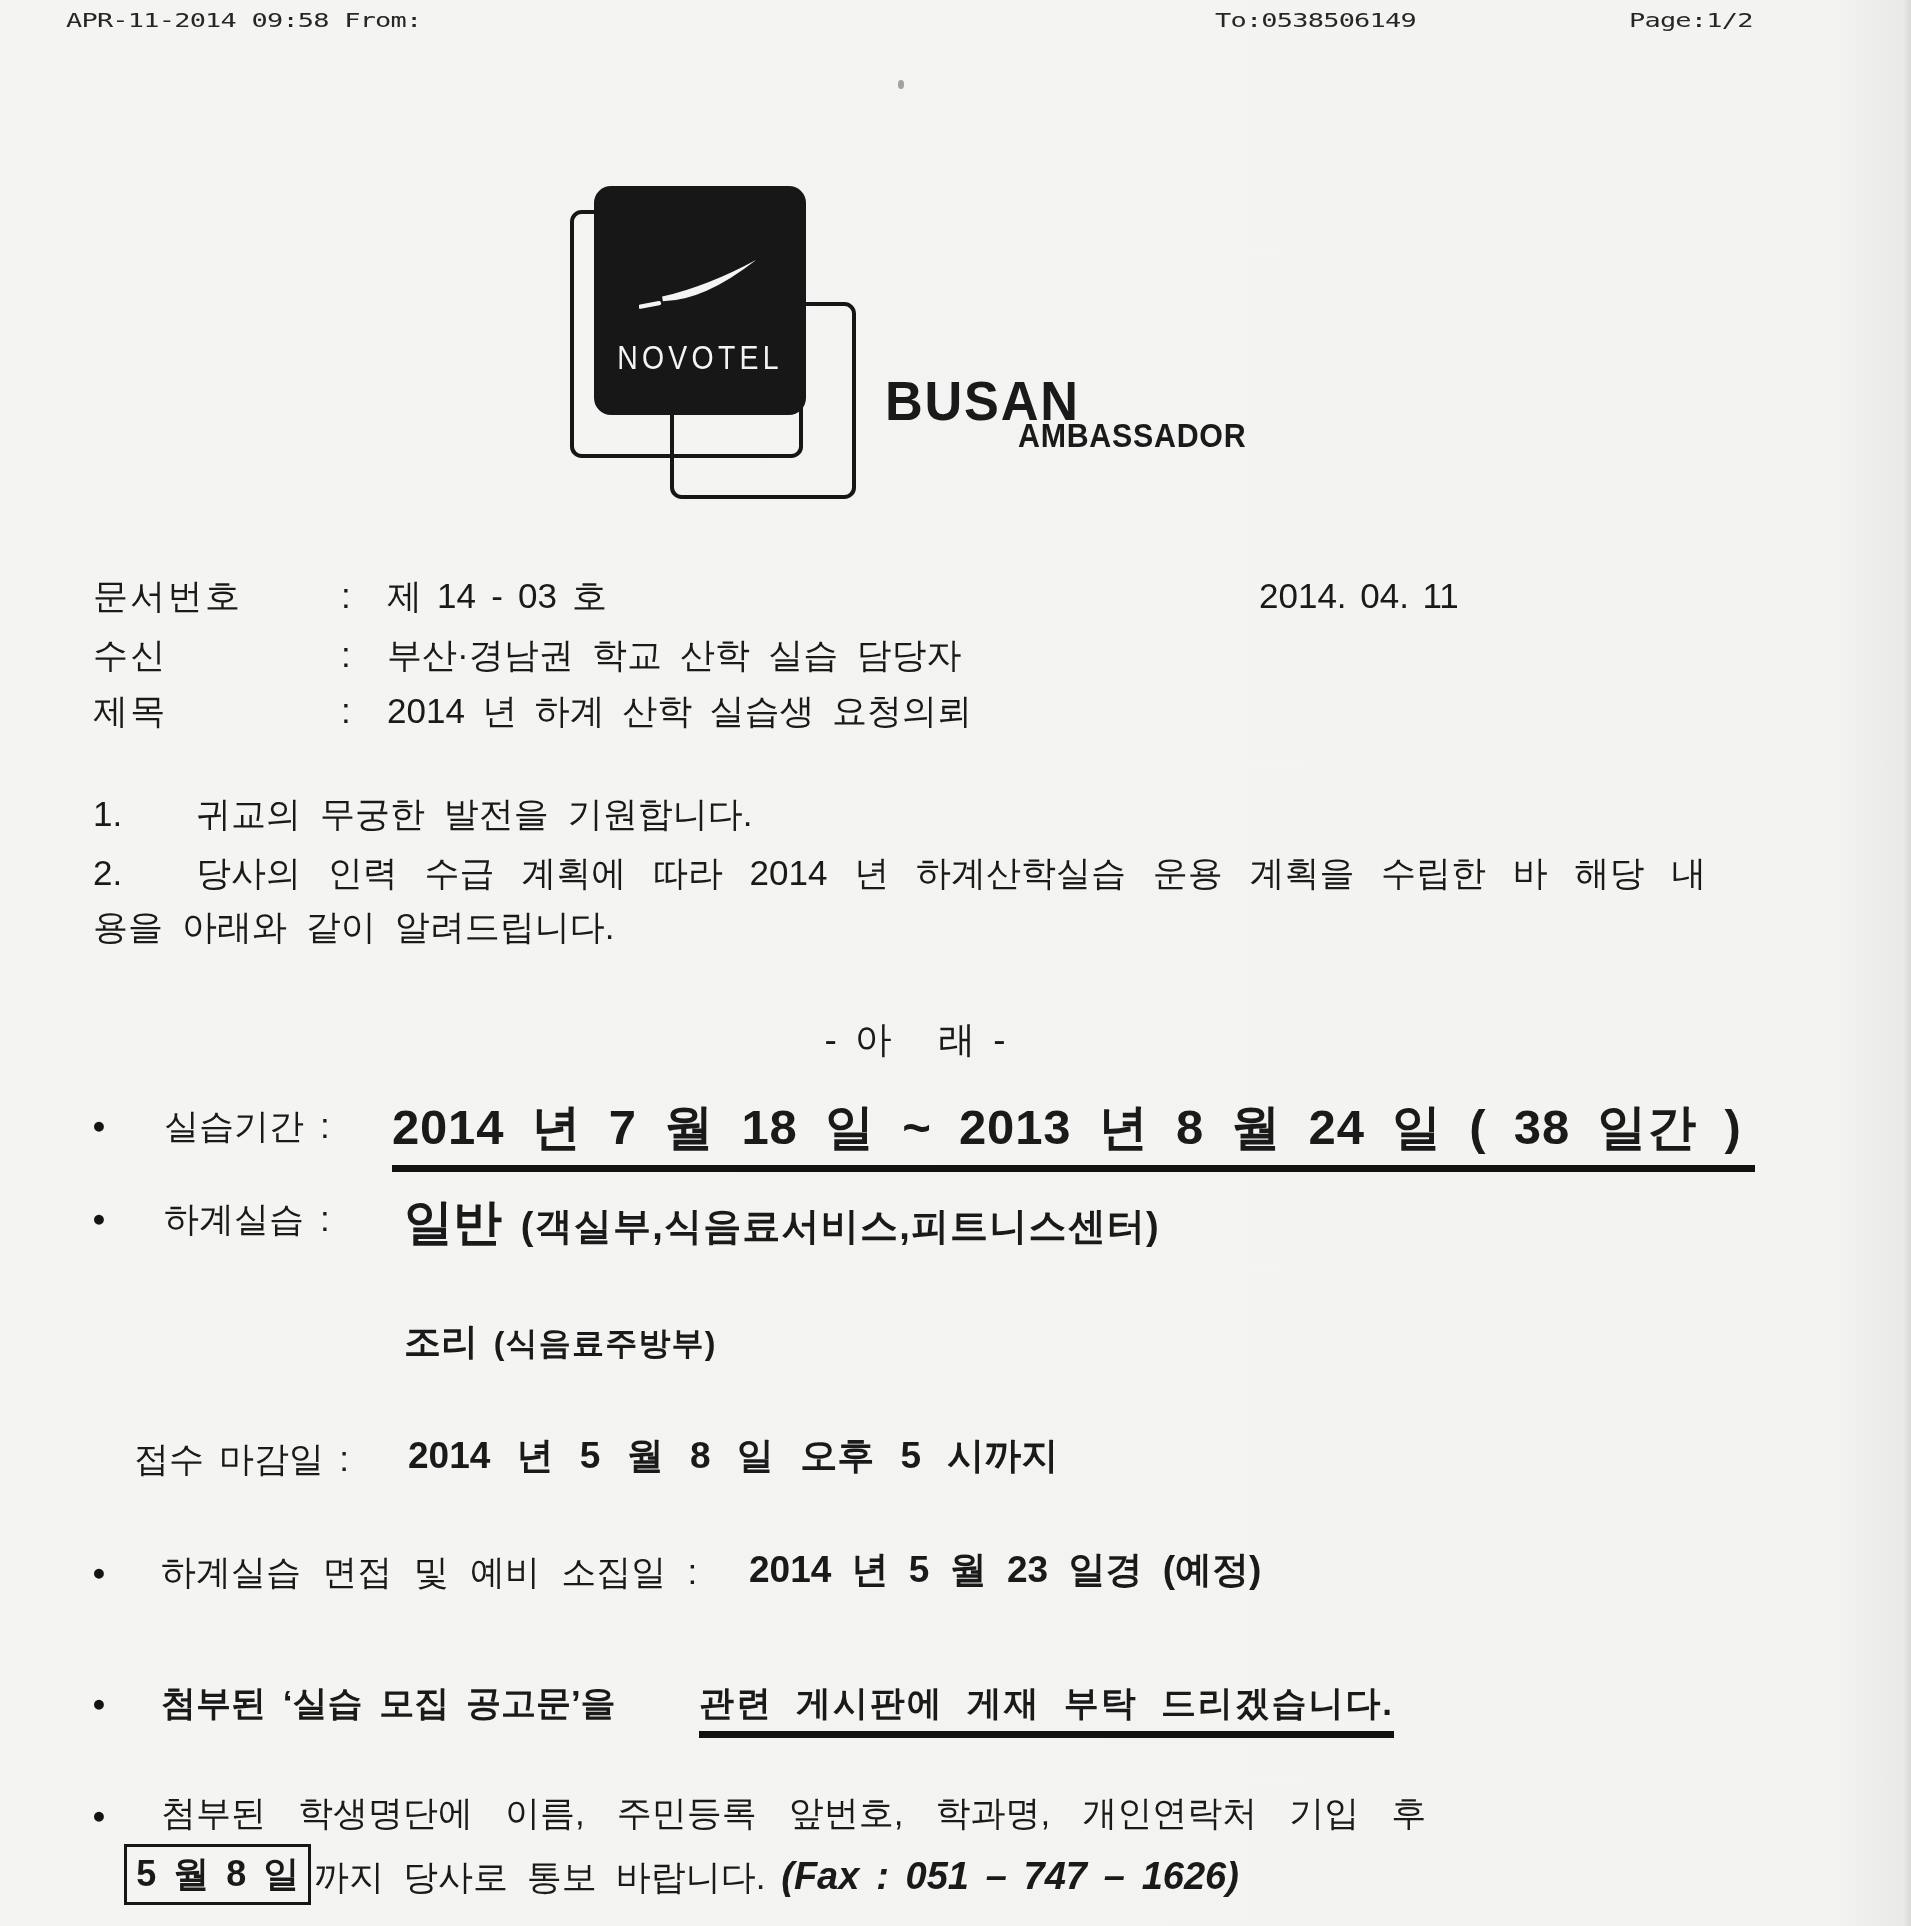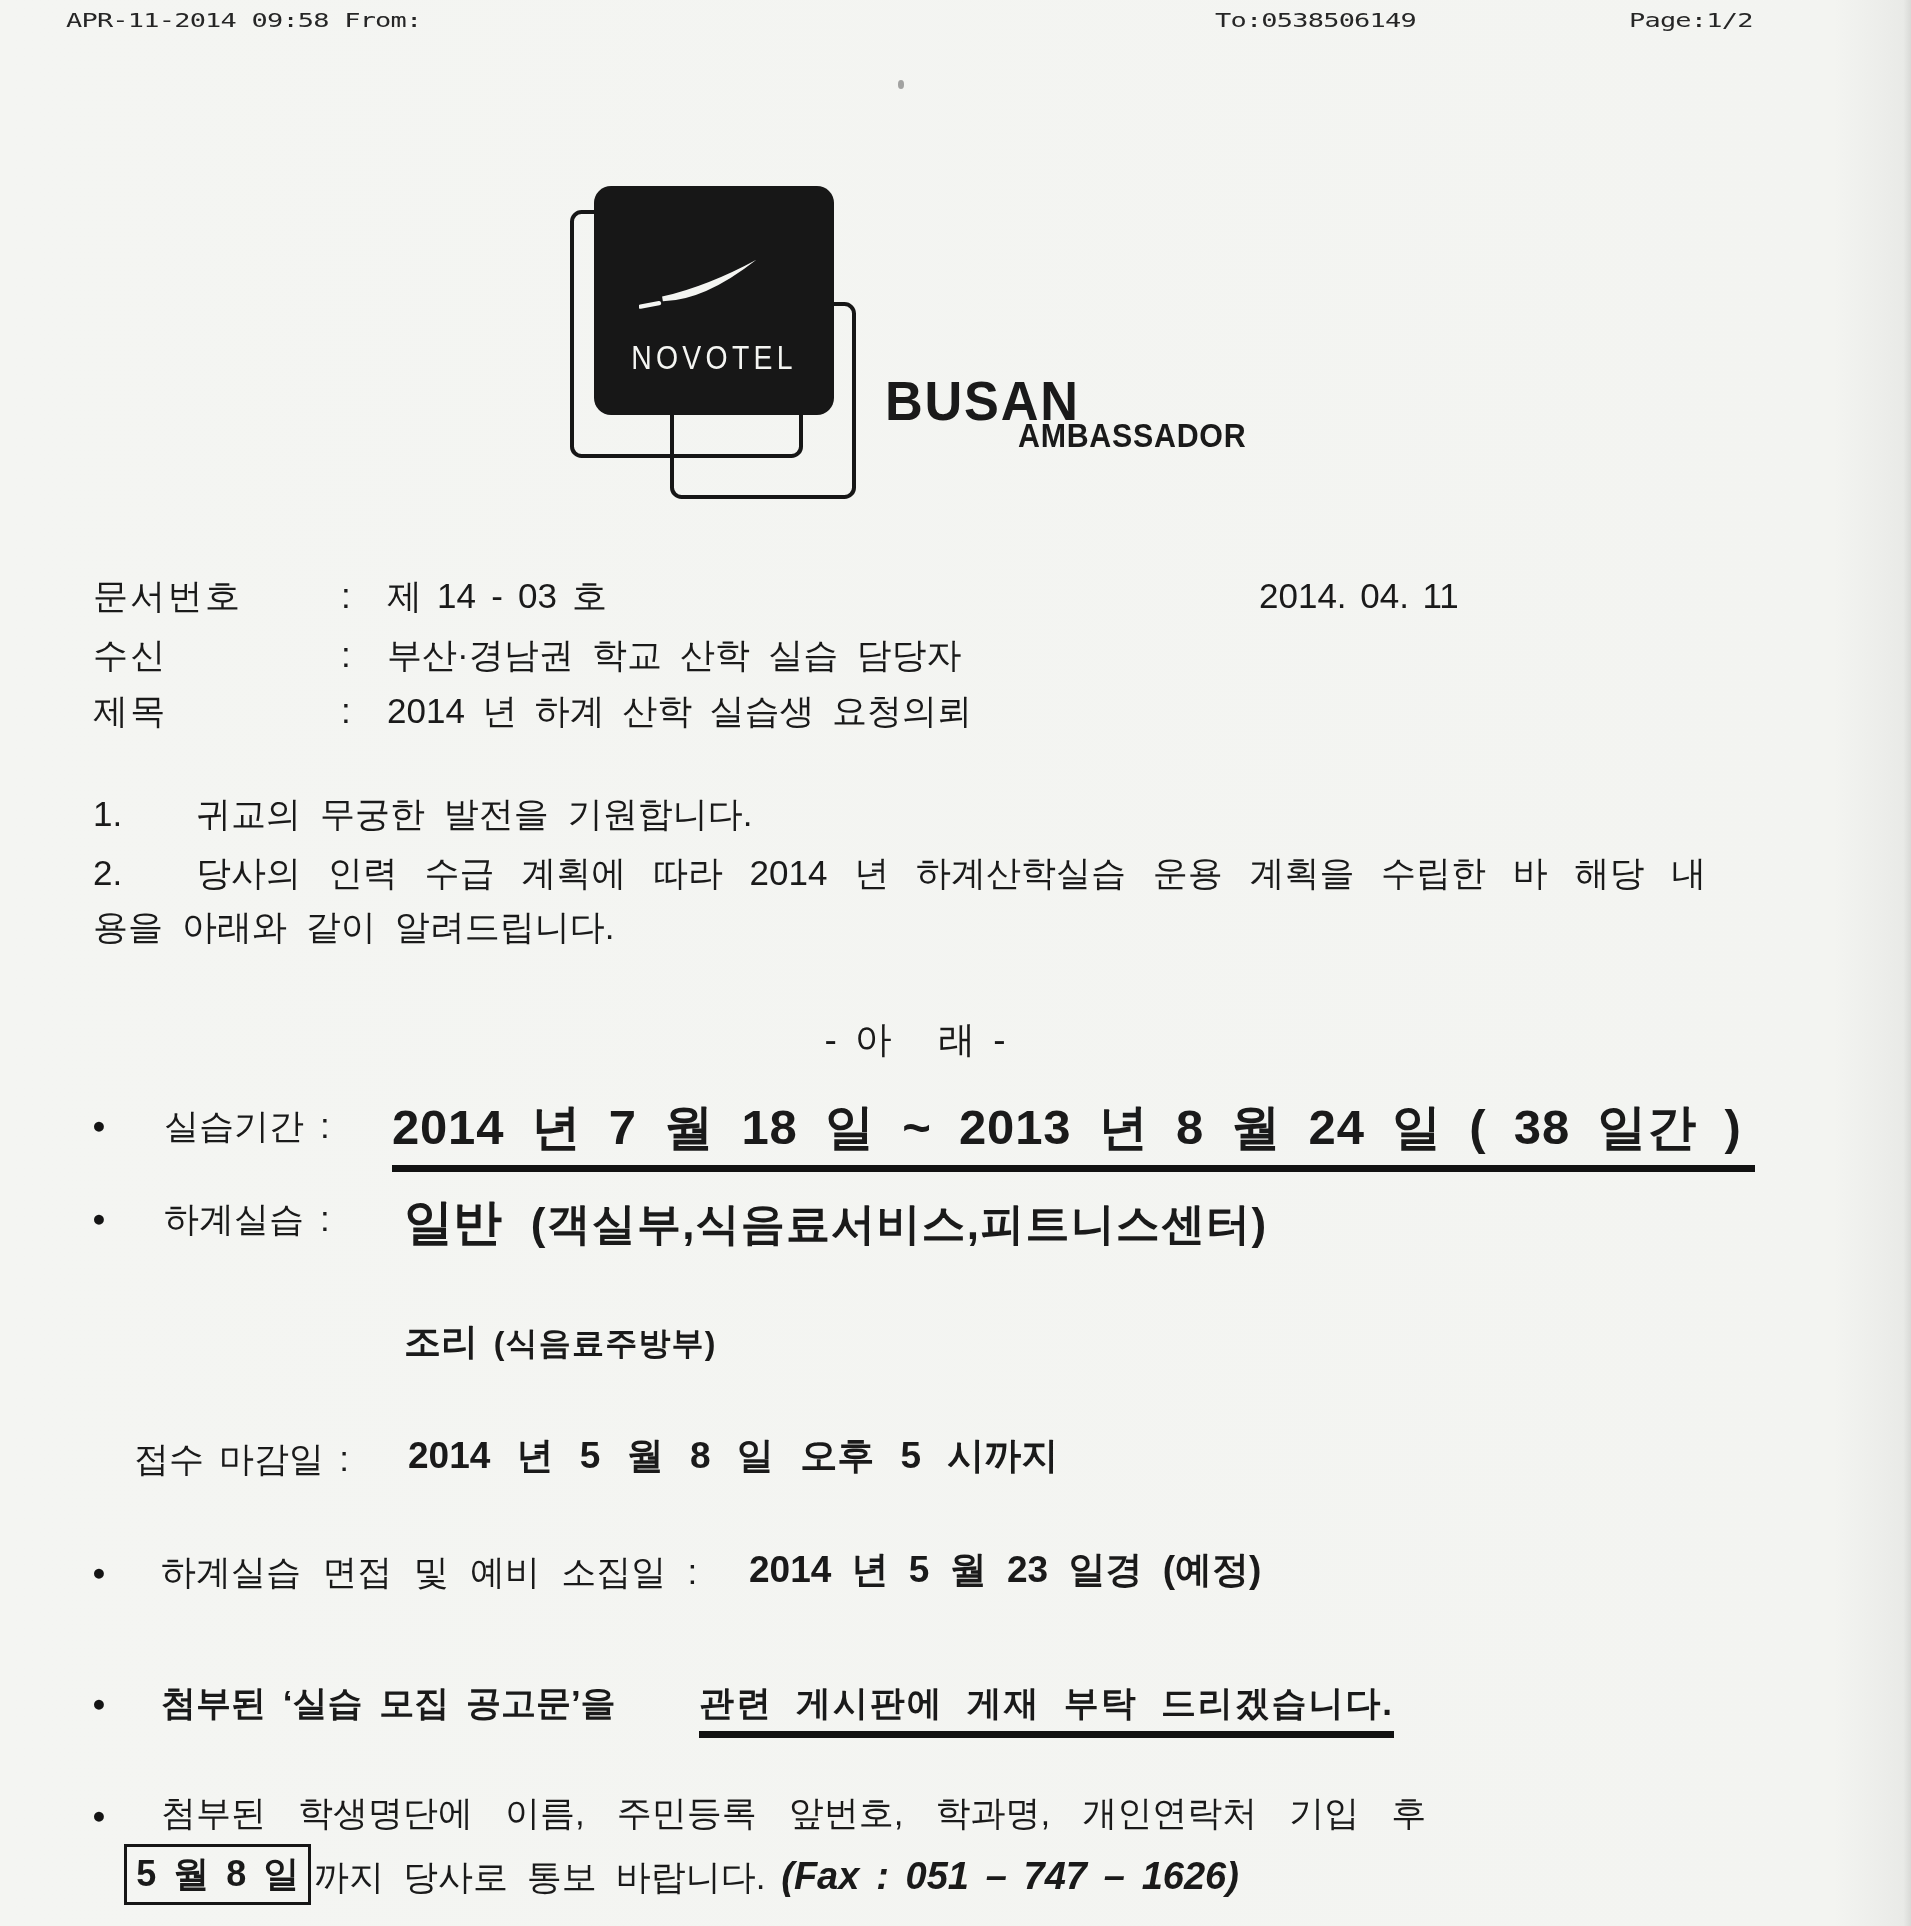--- a/index.html
+++ b/index.html
@@ -17,21 +17,21 @@
   .b{font-weight:700;}
   
   .fax{
     font-family:"DejaVu Sans Mono","Liberation Mono",monospace;
     font-size:27px;letter-spacing:-0.8px;color:#262626;
     transform:scaleY(0.72);transform-origin:0 0;
   }
   
   .outline-rect{position:absolute;border:4.2px solid #161616;border-radius:11.6px;z-index:1;}
   .logo-black{
-    position:absolute;left:594px;top:186px;width:240px;height:229px;
+    position:absolute;left:594px;top:186px;width:212px;height:229px;
     background:#171717;border-radius:17px;z-index:2;
   }
   .brand-word{
     position:absolute;left:0;right:0;top:153px;text-align:center;
     color:#f4f5f2;font-size:33px;letter-spacing:5px;
     transform:scaleX(0.86);transform-origin:50% 50%;
   }
   .swoosh{position:absolute;left:45px;top:69px;}
   .busan{
     position:absolute;left:885px;top:369px;font-size:55px;font-weight:700;
@@ -102,21 +102,21 @@
   <div class="abs fs96 pre" style="left:0;width:1834px;top:1019px;text-align:center;letter-spacing:3.9px;">- 아   래 -</div>
 
   <span class="abs bullet" style="left:92px;top:1112px;">●</span>
   <span class="abs fs92" style="left:164px;top:1106px;word-spacing:6.2px;">실습기간 :</span>
   <span class="abs fs100 b ul-heavy" style="left:392px;top:1099px;word-spacing:13px;letter-spacing:0.8px;">2014 년 7 월 18 일 ~ 2013 년 8 월 24 일 ( 38 일간 )</span>
 
   <span class="abs bullet" style="left:92px;top:1205px;">●</span>
   <span class="abs fs92" style="left:164px;top:1199px;word-spacing:6.2px;">하계실습 :</span>
   <span class="abs" style="left:404px;top:1194px;">
     <span class="fs100 b">일반</span>
-    <span class="b" style="font-size:44px;margin-left:27px;letter-spacing:1.2px;">(객실부,식음료서비스,피트니스센터)</span>
+    <span class="b" style="font-size:38px;margin-left:17px;letter-spacing:1.2px;">(객실부,식음료서비스,피트니스센터)</span>
   </span>
 
   <span class="abs" style="left:404px;top:1321px;">
     <span class="fs96 b">조리</span>
     <span class="b" style="font-size:32px;margin-left:14px;letter-spacing:1.2px;margin-top:45px;">(식음료주방부)</span>
   </span>
 
   <span class="abs fs91" style="left:134px;top:1439px;word-spacing:5.4px;">접수 마감일 :</span>
   <span class="abs fs96 b" style="left:408px;top:1435px;word-spacing:16px;">2014 년 5 월 8 일 오후 5 시까지</span>
 

